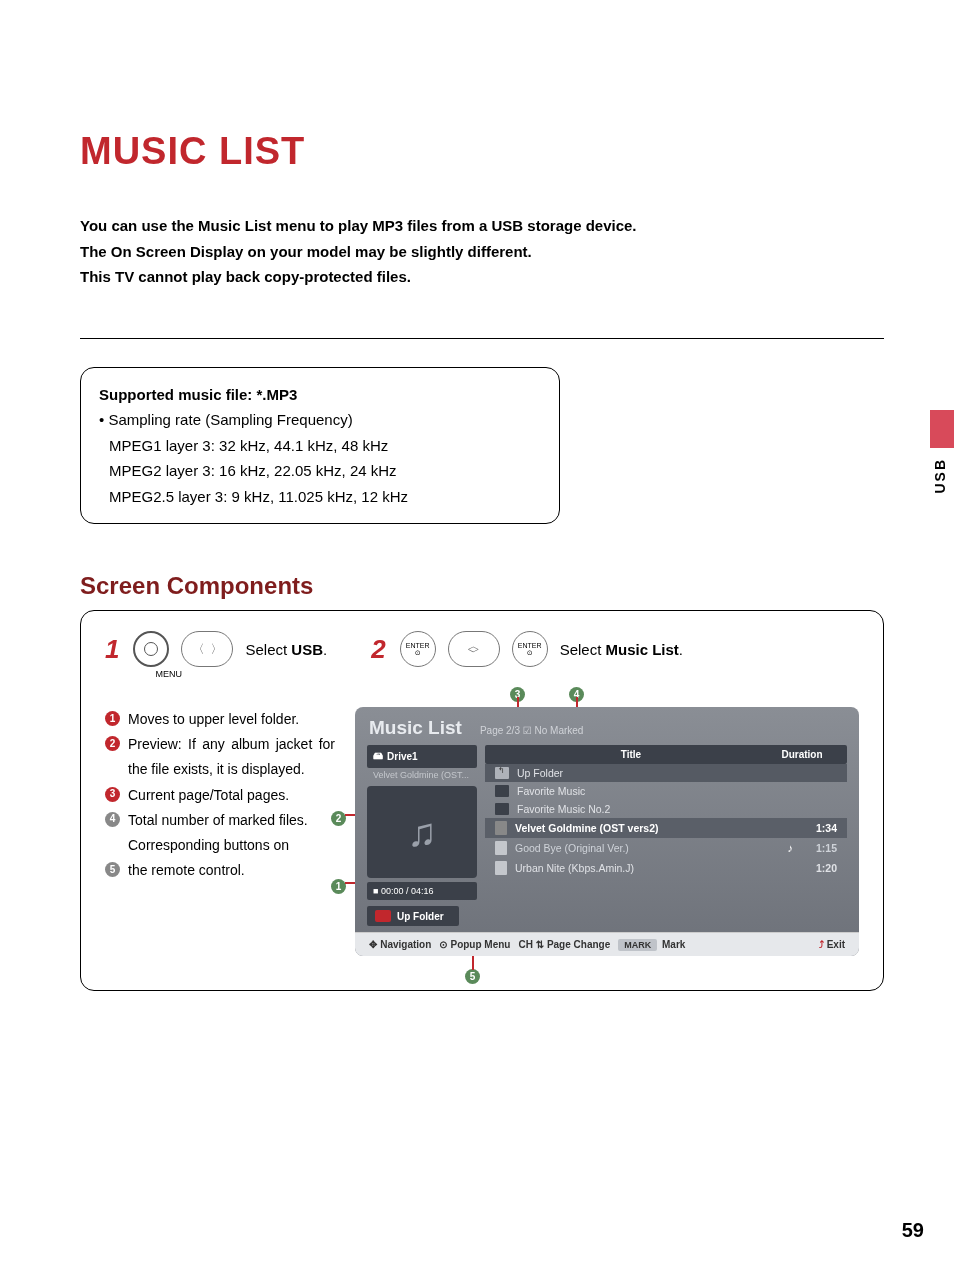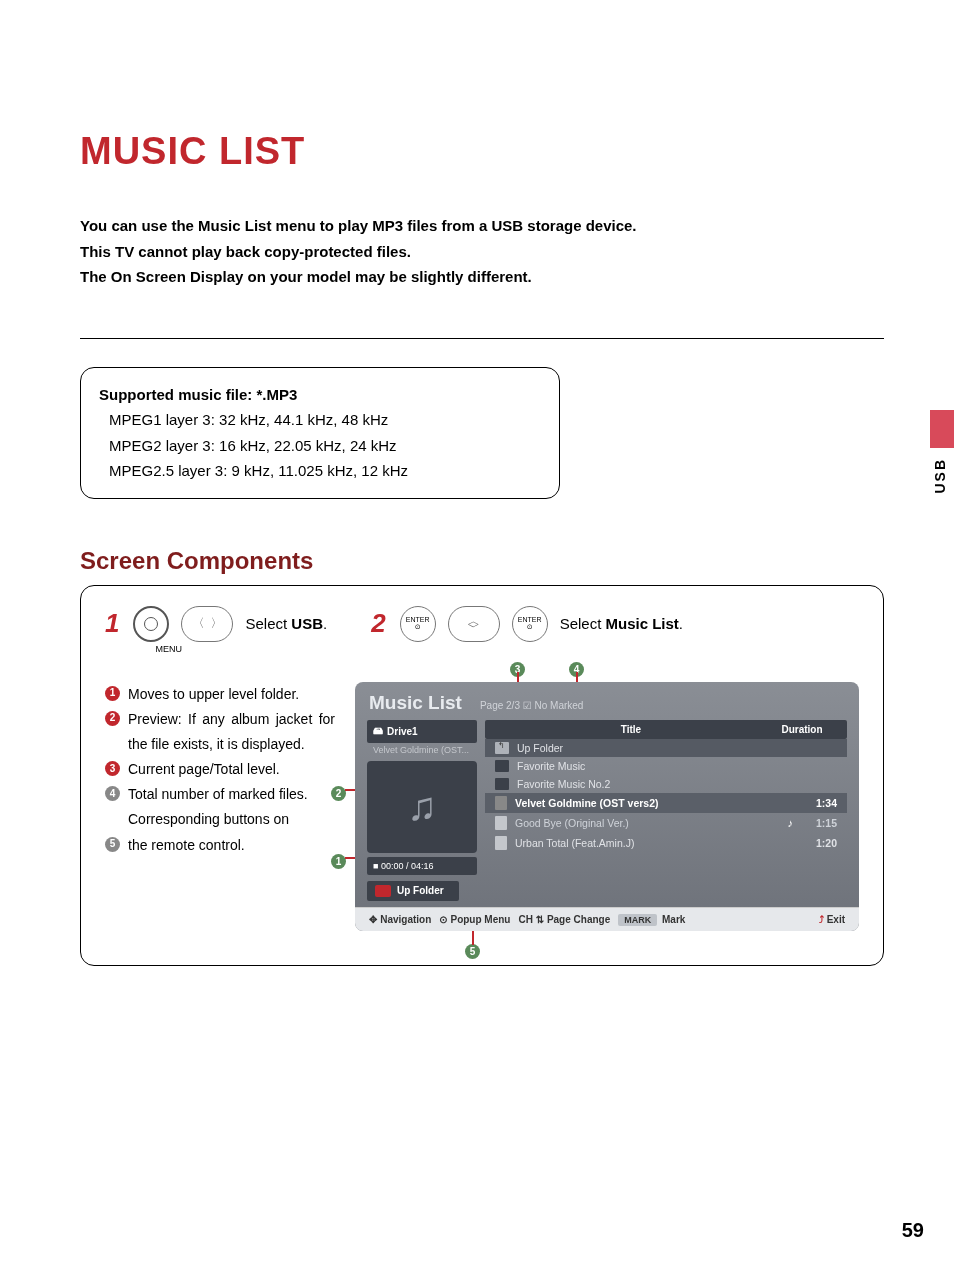--- a/index.html
+++ b/index.html
@@ -318,28 +318,29 @@
   }
 </style>
 </head>
 <body>
 
 <div class="page">
   <h1 class="title">MUSIC LIST</h1>
 
   <div class="intro">
     <div>You can use the Music List menu to play MP3 files from a USB storage device.</div>
+    <div>The On Screen Display on your model may be slightly different.</div>
     <div>This TV cannot play back copy-protected files.</div>
-    <div>The On Screen Display on your model may be slightly different.</div>
   </div>
 
   <hr class="hr">
 
   <div class="spec-box">
     <div class="head">Supported music file: *.MP3</div>
+    <div>• Sampling rate (Sampling Frequency)</div>
     <div style="padding-left:10px">MPEG1 layer 3: 32 kHz, 44.1 kHz, 48 kHz</div>
     <div style="padding-left:10px">MPEG2 layer 3: 16 kHz, 22.05  kHz, 24 kHz</div>
     <div style="padding-left:10px">MPEG2.5 layer 3: 9 kHz, 11.025 kHz, 12 kHz</div>
   </div>
 
   <h2 class="subheading">Screen Components</h2>
 
   <div class="screen-box">
     <div class="steps">
 
@@ -382,21 +383,21 @@
         <div class="legend-row">
             <span class="circ">1</span>
             <span>Moves to upper level folder.</span>
           </div>
         <div class="legend-row">
             <span class="circ">2</span>
             <span style="text-align:justify">Preview: If any album jacket for the file exists, it is displayed.</span>
           </div>
         <div class="legend-row">
             <span class="circ">3</span>
-            <span>Current page/Total level.</span>
+            <span>Current page/Total pages.</span>
           </div>
         <div class="legend-row">
             <span class="circ grey">4</span>
             <span>Total number of marked files.</span>
           </div>
         <div class="legend-row">
             <span style="width:15px;flex-shrink:0"></span>
             <span>Corresponding buttons on</span>
           </div>
         <div class="legend-row">
@@ -473,21 +474,21 @@
                 <span class="row-dur">1:34</span>
               </div>
               <div class="row playing">
                 <span class="file-ico"></span>
                 <span class="row-title">Good Bye (Original Ver.)</span>
                 <span class="play-ico">♪</span>
                 <span class="row-dur" style="width:34px">1:15</span>
               </div>
               <div class="row">
                 <span class="file-ico"></span>
-                <span class="row-title">Urban Total (Feat.Amin.J)</span>
+                <span class="row-title">Urban Nite (Kbps.Amin.J)</span>
                 <span class="row-dur">1:20</span>
               </div>
               <div style="height:4px"></div>
             </div>
           </div>
           <div style="height:6px"></div>
           <div class="tv-footer">
             <span><span>✥</span> <span>Navigation</span></span>
             <span><span>⊙</span> <span>Popup Menu</span></span>
             <span><span>CH</span> <span>⇅</span> <span>Page Change</span></span>

